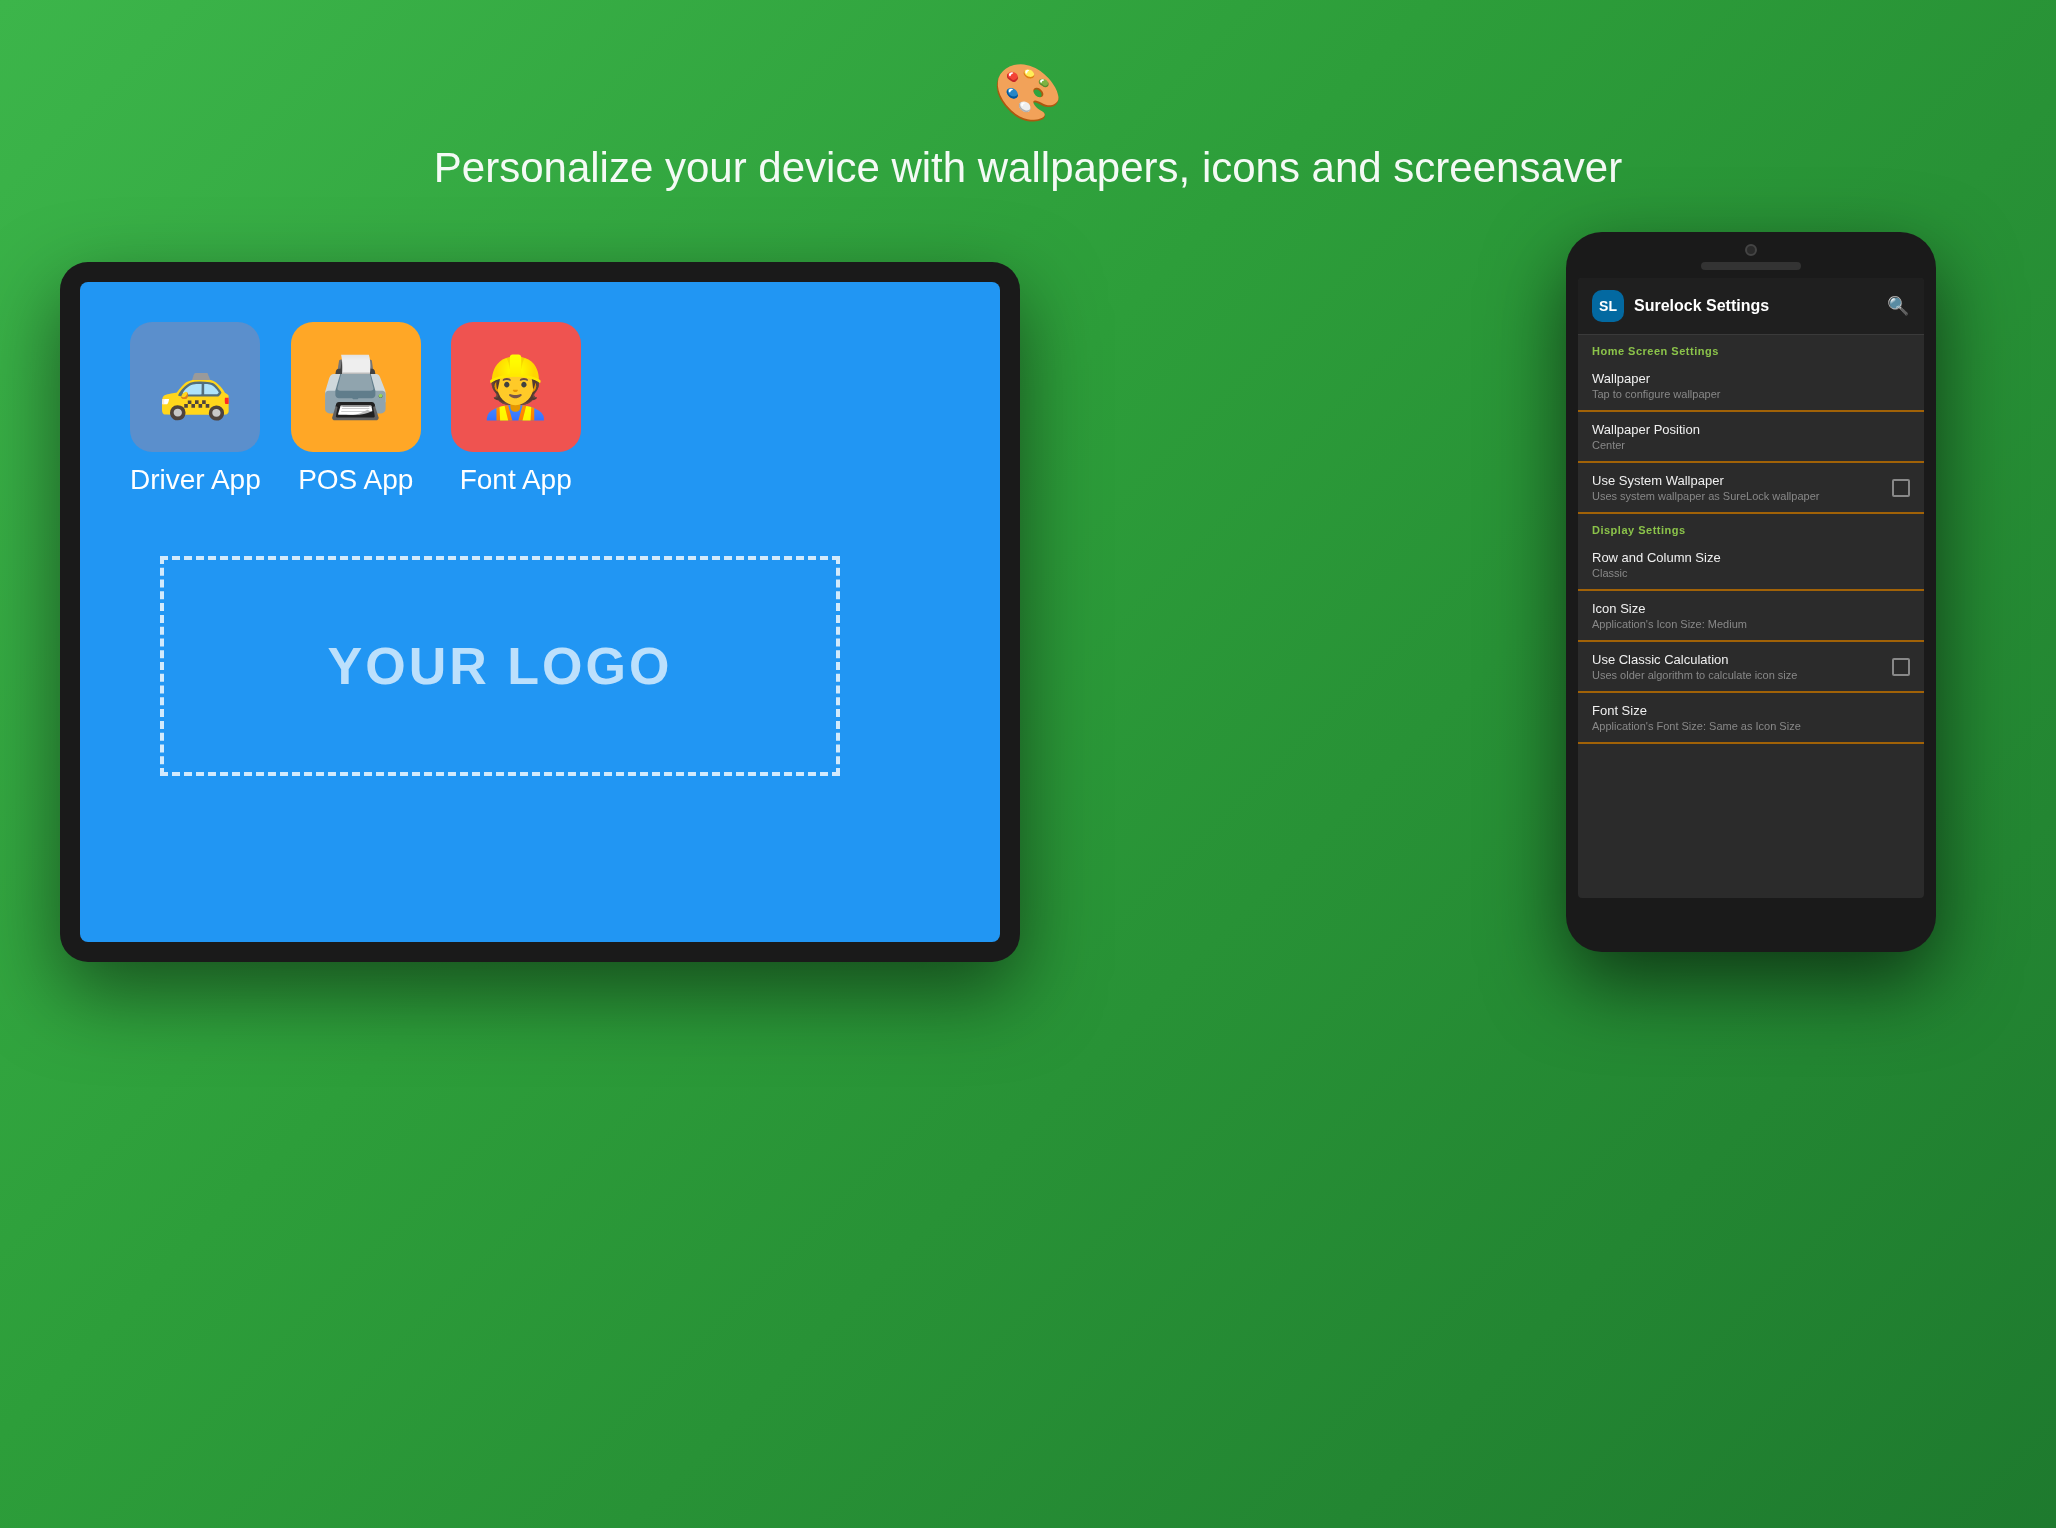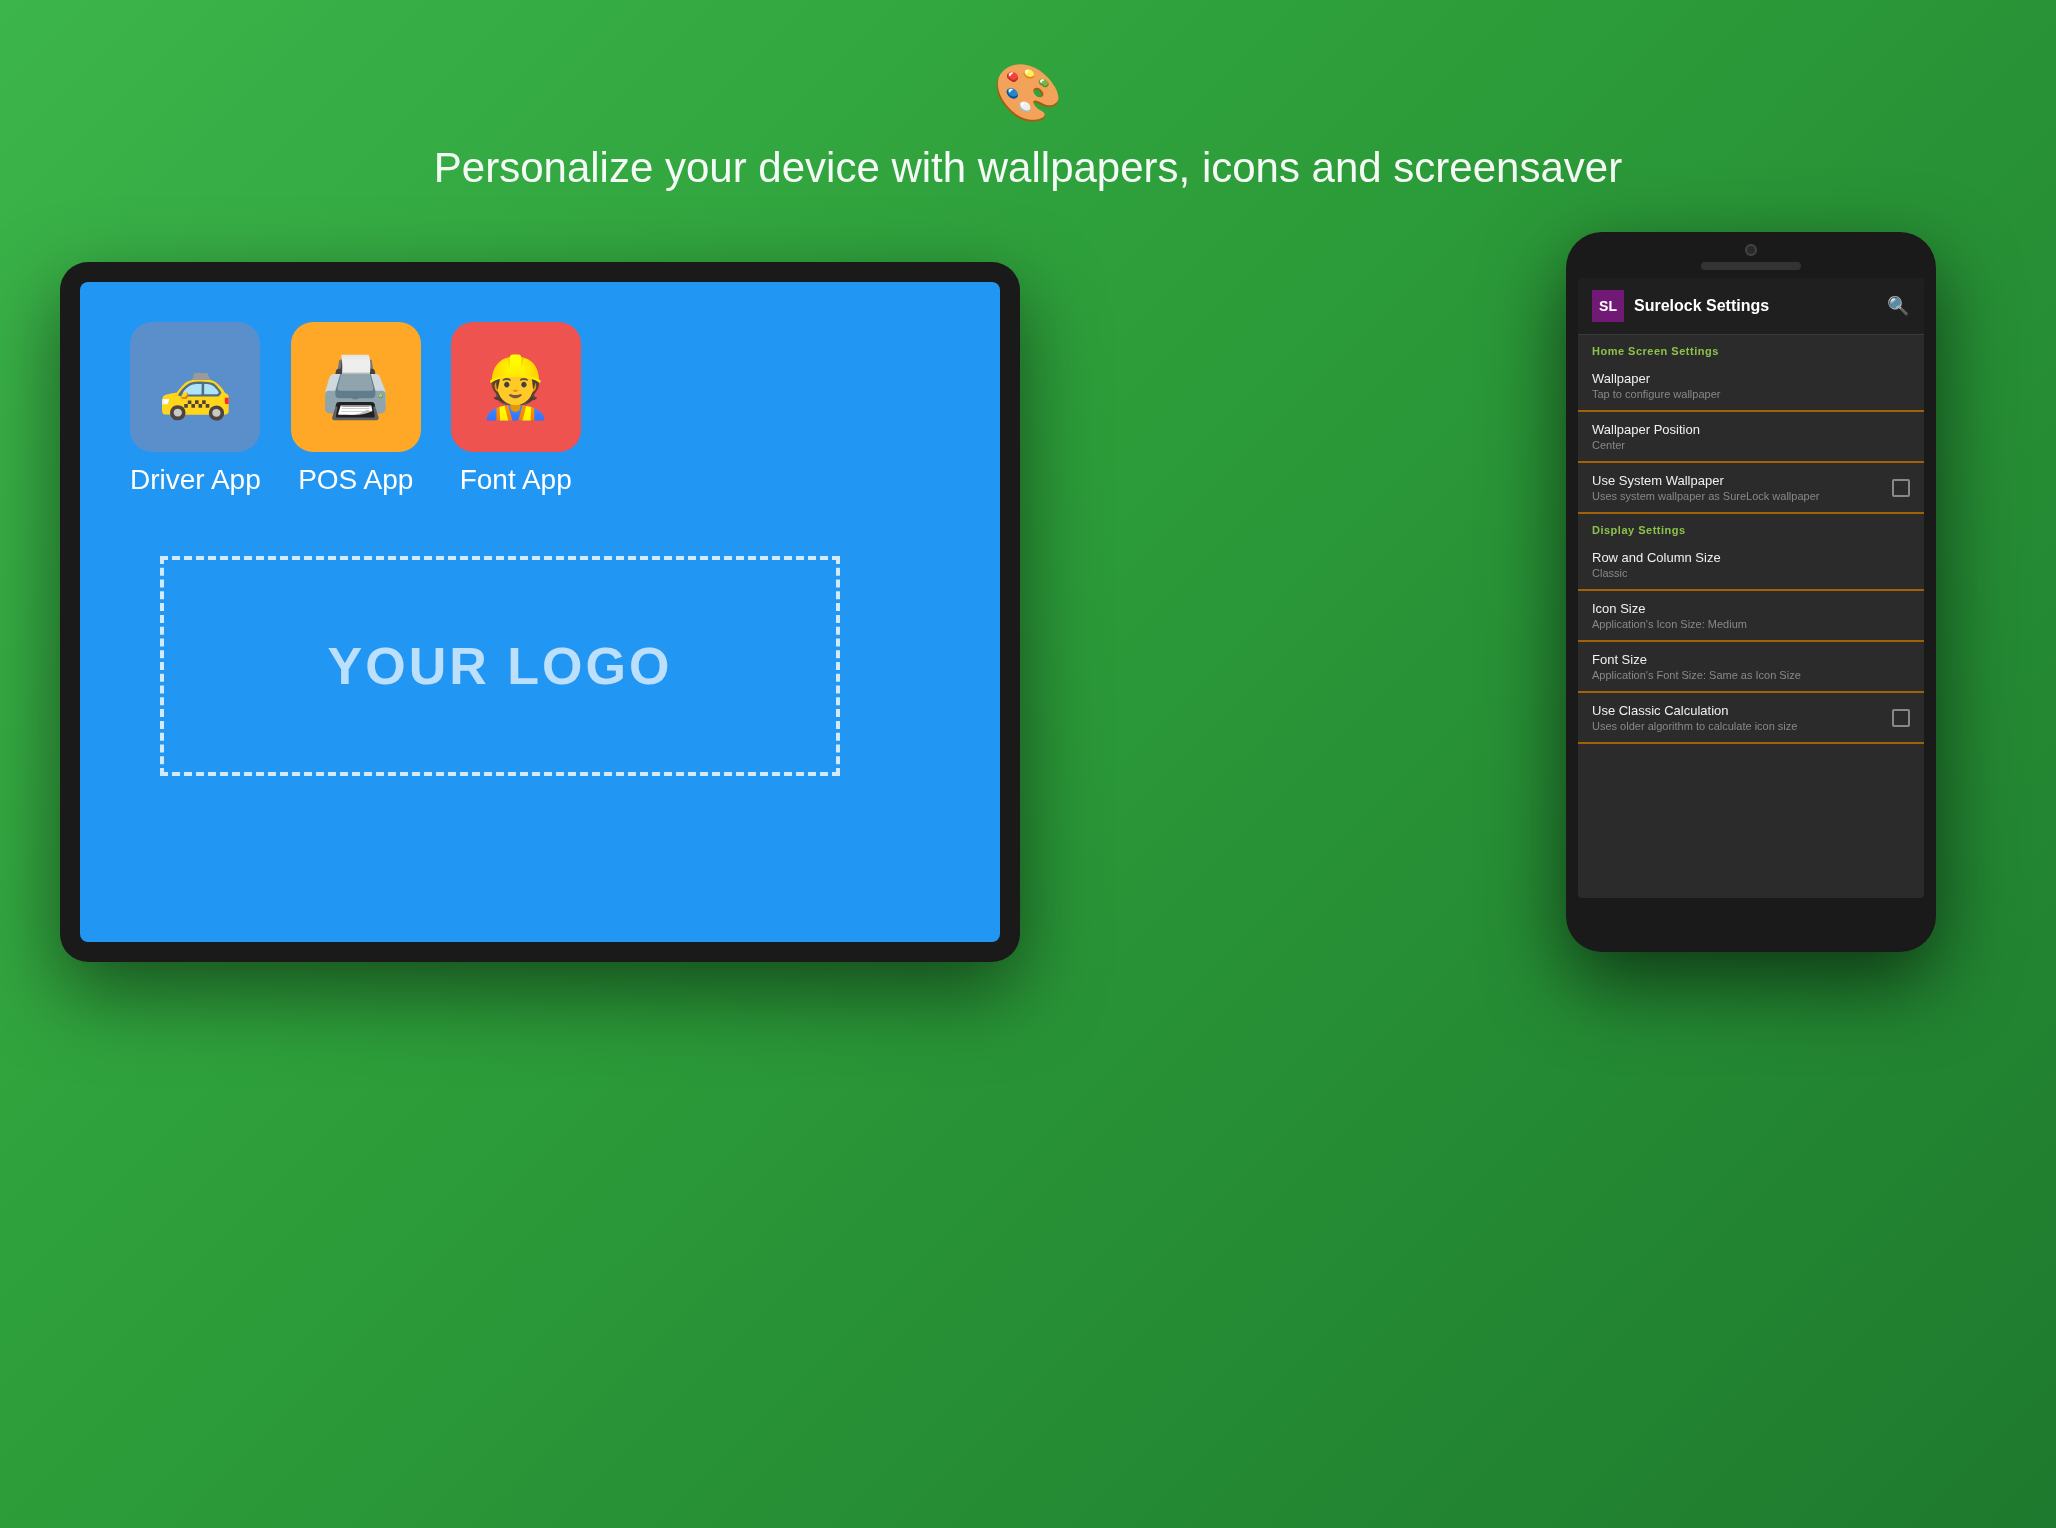--- a/index.html
+++ b/index.html
@@ -180,22 +180,22 @@
       display: flex;
       align-items: center;
       padding: 12px 14px;
       gap: 10px;
       border-bottom: 1px solid #3a3a3a;
     }
 
     .settings-logo {
       width: 32px;
       height: 32px;
-      background: #701a75;
-      border-radius: 0;
+      background: #0369a1;
+      border-radius: 10px;
       display: flex;
       align-items: center;
       justify-content: center;
       font-size: 14px;
       color: white;
       font-weight: bold;
     }
 
     .settings-title {
       color: white;
@@ -332,30 +332,30 @@
         <div class="setting-item">
           <div class="setting-item-title">Row and Column Size</div>
           <div class="setting-item-subtitle">Classic</div>
         </div>
 
         <div class="setting-item">
           <div class="setting-item-title">Icon Size</div>
           <div class="setting-item-subtitle">Application's Icon Size: Medium</div>
         </div>
 
-        <div class="setting-item">
-          <div class="setting-item-title">Font Size</div>
-          <div class="setting-item-subtitle">Application's Font Size: Same as Icon Size</div>
-        </div>
-
         <div class="setting-item setting-item-with-checkbox">
           <div>
             <div class="setting-item-title">Use Classic Calculation</div>
             <div class="setting-item-subtitle">Uses older algorithm to calculate icon size</div>
           </div>
           <div class="checkbox-box"></div>
         </div>
 
+        <div class="setting-item">
+          <div class="setting-item-title">Font Size</div>
+          <div class="setting-item-subtitle">Application's Font Size: Same as Icon Size</div>
+        </div>
+
       </div>
     </div>
   </div>
 
 </div>
 
 </body></html>

